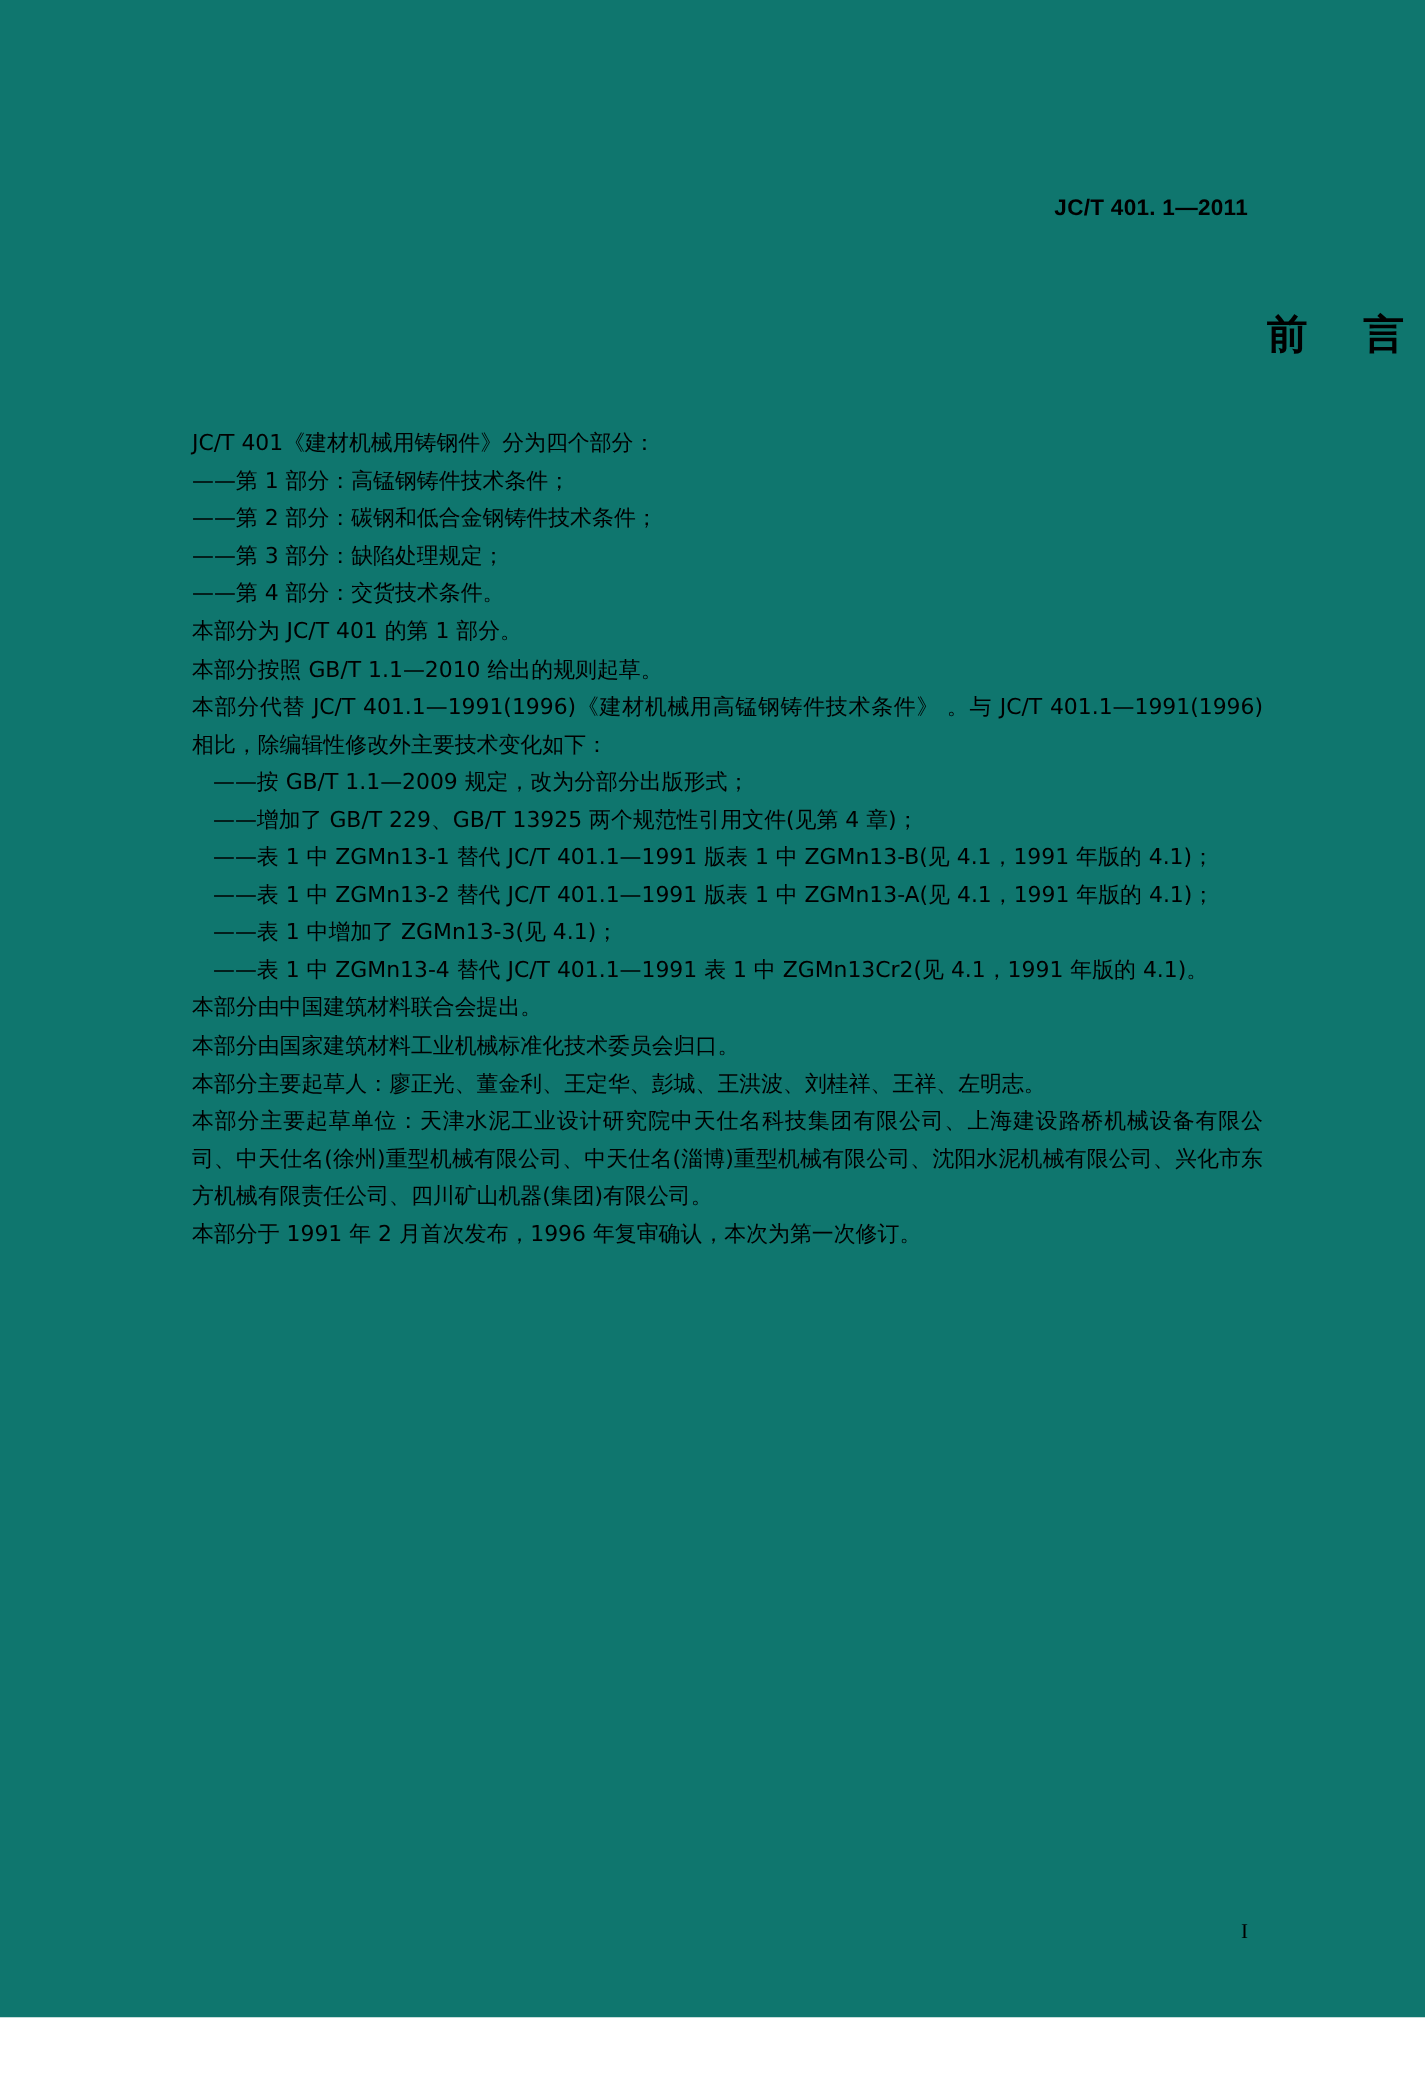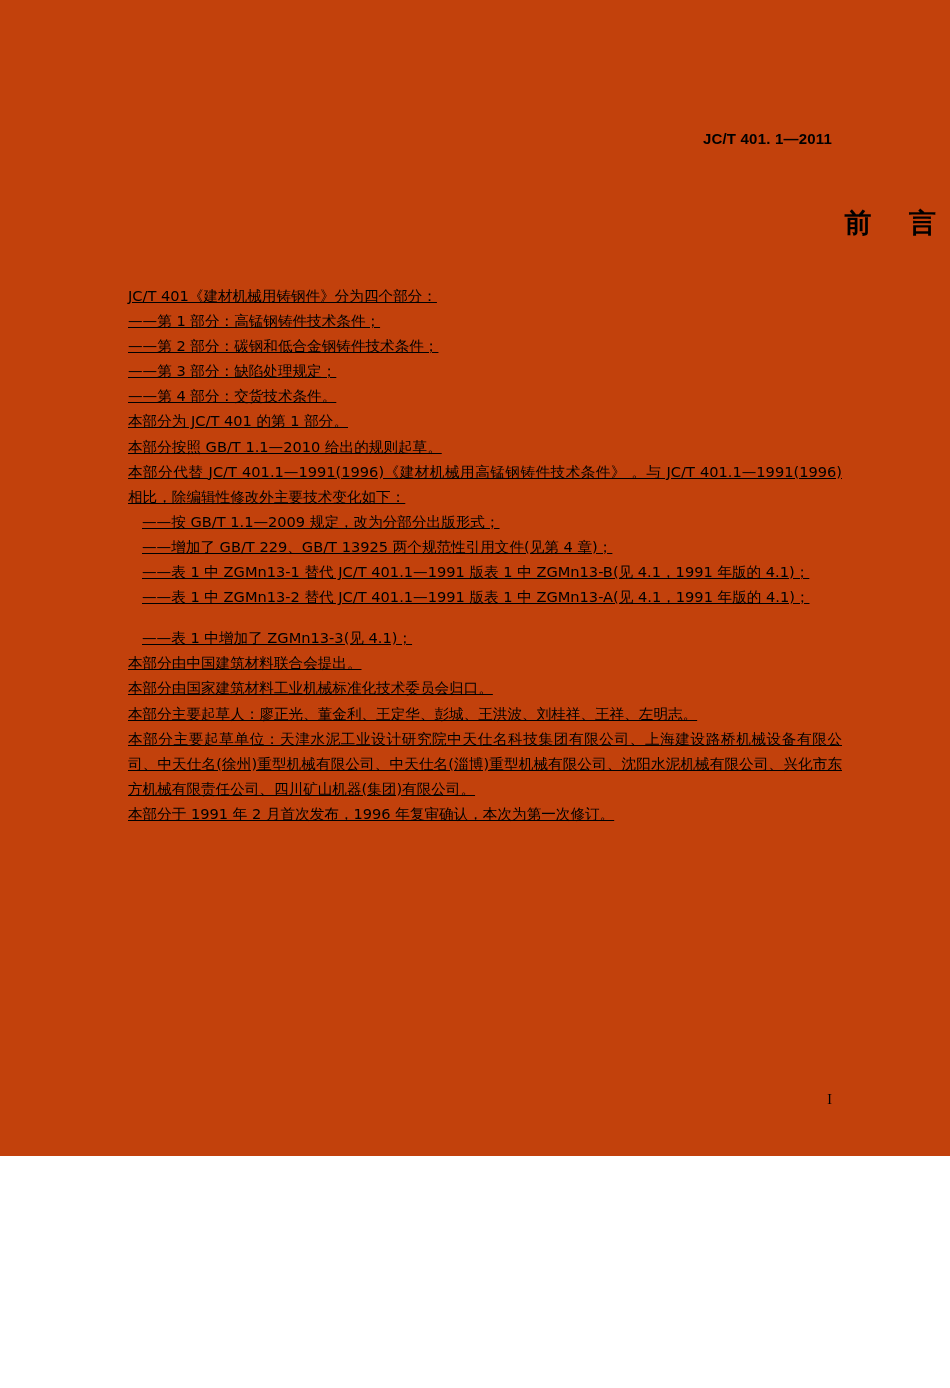--- a/index.html
+++ b/index.html
@@ -7,22 +7,22 @@
     padding: 0;
     background: #ffffff;
   }
   body {
     font-family: "DejaVu Sans", sans-serif;
     color: #000000;
   }
   .page {
     position: relative;
     width: 950px;
-    height: 1156px;
-    background: #c2410c;
+    height: 1345px;
+    background: #0f766e;
     overflow: hidden;
   }
   .header {
     position: absolute;
     top: 130px;
     right: 118px;
     font-size: 15px;
     font-weight: bold;
     letter-spacing: 0.2px;
     font-family: "Liberation Sans", sans-serif;
@@ -44,21 +44,20 @@
     top: 283px;
     left: 128px;
     width: 700px;
     font-size: 14.6px;
     line-height: 25.1px;
     text-align: justify;
     text-justify: inter-ideograph;
   }
   p {
     margin: 0;
-    text-decoration: underline;
   }
   .para {
     text-indent: 0;
   }
   .pnum {
     position: absolute;
     bottom: 48px;
     right: 118px;
     font-size: 14px;
     font-family: "Liberation Serif", serif;
@@ -79,21 +78,22 @@
     <p class="para" style="text-indent:0;">——第 2 部分：碳钢和低合金钢铸件技术条件；</p>
     <p class="para" style="text-indent:0;">——第 3 部分：缺陷处理规定；</p>
     <p class="para" style="text-indent:0;">——第 4 部分：交货技术条件。</p>
     <p class="para" style="text-indent:0;">本部分为 JC/T 401 的第 1 部分。</p>
     <p class="para" style="text-indent:0;">本部分按照 GB/T 1.1—2010 给出的规则起草。</p>
     <p class="para" style="text-indent:0;margin-left:-0px;width:714px;">本部分代替  JC/T 401.1—1991(1996)《建材机械用高锰钢铸件技术条件》 。与  JC/T  401.1—1991(1996)相比，除编辑性修改外主要技术变化如下：</p>
     <p class="para" style="text-indent:14px;">——按 GB/T 1.1—2009 规定，改为分部分出版形式；</p>
     <p class="para" style="text-indent:14px;">——增加了 GB/T 229、GB/T 13925 两个规范性引用文件(见第 4 章)；</p>
     <p class="para" style="text-indent:14px;">——表 1 中 ZGMn13-1 替代 JC/T 401.1—1991 版表 1 中 ZGMn13-B(见 4.1，1991 年版的 4.1)；</p>
     <p class="para" style="text-indent:14px;">——表 1 中 ZGMn13-2 替代 JC/T 401.1—1991 版表 1 中 ZGMn13-A(见 4.1，1991 年版的 4.1)；</p>
-    <p class="para" style="text-indent:14px;margin-top:16px;">——表 1 中增加了 ZGMn13-3(见 4.1)；</p>
+    <p class="para" style="text-indent:14px;">——表 1 中增加了 ZGMn13-3(见 4.1)；</p>
+    <p class="para" style="text-indent:14px;">——表 1 中 ZGMn13-4 替代 JC/T 401.1—1991 表 1 中 ZGMn13Cr2(见 4.1，1991 年版的 4.1)。</p>
     <p class="para" style="text-indent:0;">本部分由中国建筑材料联合会提出。</p>
     <p class="para" style="text-indent:0;">本部分由国家建筑材料工业机械标准化技术委员会归口。</p>
     <p class="para" style="text-indent:0;">本部分主要起草人：廖正光、董金利、王定华、彭城、王洪波、刘桂祥、王祥、左明志。</p>
     <p class="para" style="text-indent:0;margin-left:-0px;width:714px;">本部分主要起草单位：天津水泥工业设计研究院中天仕名科技集团有限公司、上海建设路桥机械设备有限公司、中天仕名(徐州)重型机械有限公司、中天仕名(淄博)重型机械有限公司、沈阳水泥机械有限公司、兴化市东方机械有限责任公司、四川矿山机器(集团)有限公司。</p>
     <p class="para" style="text-indent:0;">本部分于 1991 年 2 月首次发布，1996 年复审确认，本次为第一次修订。</p>
   </div>
 
   <div class="pnum">I</div>
 
 </div>

